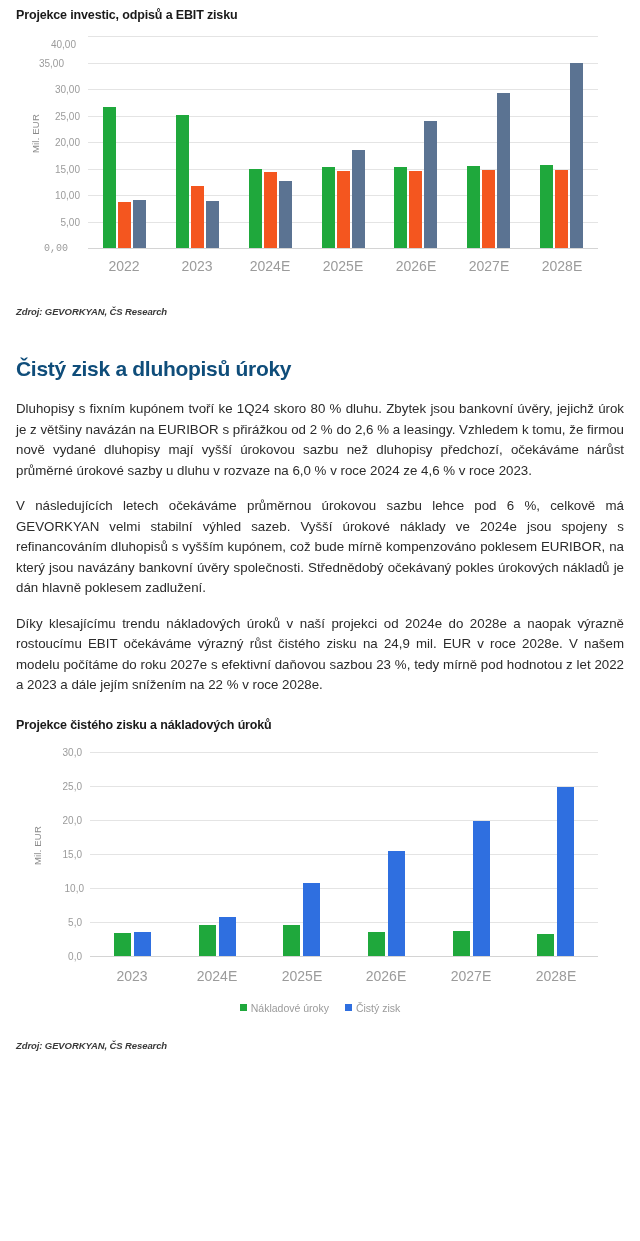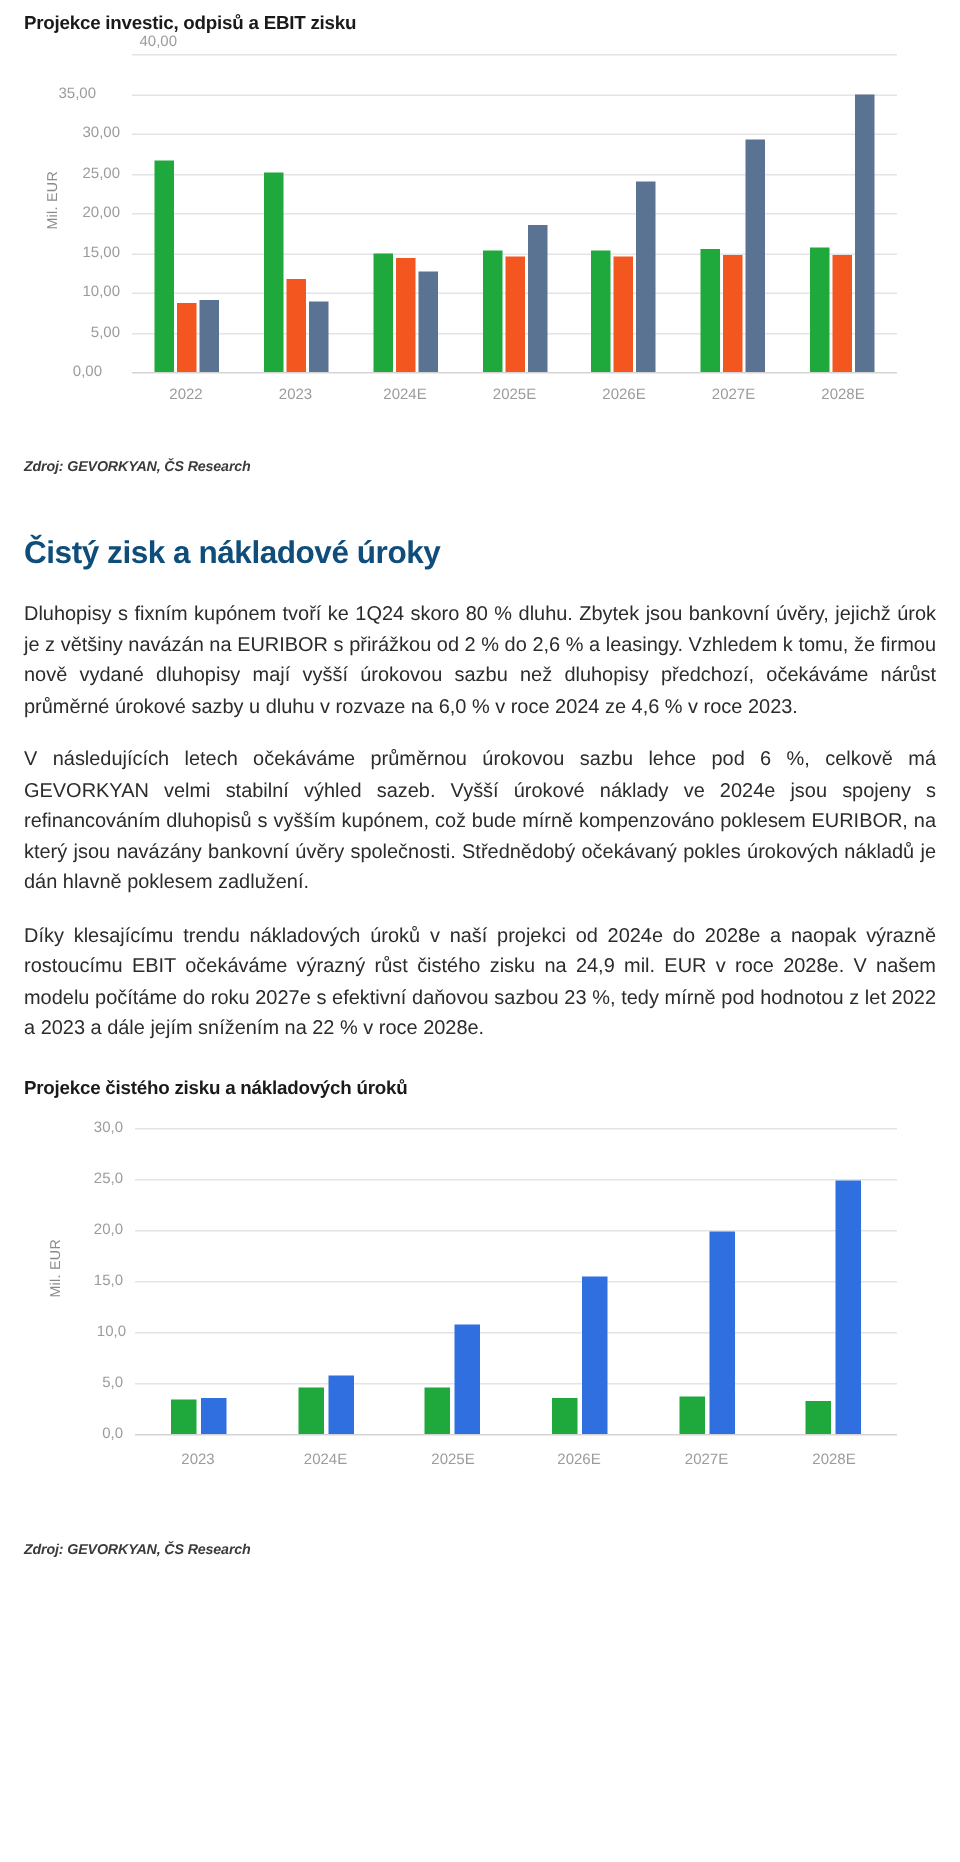--- a/index.html
+++ b/index.html
@@ -63,21 +63,21 @@
     position: absolute;
     height: 1px;
     background: #d4d4d4;
   }
   .bar {
     position: absolute;
     bottom: 0;
   }
   .xtick {
     position: absolute;
-    font-size: 10px;
+    font-size: 14px;
     color: #9b9b9b;
     text-align: center;
     white-space: nowrap;
     transform: translateX(-50%);
   }
   .legend {
     display: flex;
     justify-content: center;
     align-items: center;
     gap: 16px;
@@ -117,37 +117,37 @@
 </head>
 <body>
 
 <div class="page">
 
   <div class="chart-block">
     <div class="chart-title">Projekce investic, odpisů a EBIT zisku</div>
     <div class="chart-area" id="chart1-area" style="height:270px;">
         <div class="ylabel" style="left: 30px; top: 92px;">Mil. EUR</div>
         <div class="axisline" style="left: 88px; width: 510px; top: 226px;"></div>
-        <div class="ytick" style="width: 68px; left: 0px; top: 226px;">0,00</div>
+        <div class="ytick" style="width: 68px; left: 0px; top: 226px; font-family: Liberation Mono, monospace;">0,00</div>
         <div class="gridline" style="left: 88px; width: 510px; top: 200px;"></div>
         <div class="ytick" style="width: 80px; left: 0px; top: 200px;">5,00</div>
         <div class="gridline" style="left: 88px; width: 510px; top: 173px;"></div>
         <div class="ytick" style="width: 80px; left: 0px; top: 173px;">10,00</div>
         <div class="gridline" style="left: 88px; width: 510px; top: 147px;"></div>
         <div class="ytick" style="width: 80px; left: 0px; top: 147px;">15,00</div>
         <div class="gridline" style="left: 88px; width: 510px; top: 120px;"></div>
         <div class="ytick" style="width: 80px; left: 0px; top: 120px;">20,00</div>
         <div class="gridline" style="left: 88px; width: 510px; top: 94px;"></div>
         <div class="ytick" style="width: 80px; left: 0px; top: 94px;">25,00</div>
         <div class="gridline" style="left: 88px; width: 510px; top: 67px;"></div>
         <div class="ytick" style="width: 80px; left: 0px; top: 67px;">30,00</div>
         <div class="gridline" style="left: 88px; width: 510px; top: 41px;"></div>
         <div class="ytick" style="width: 64px; left: 0px; top: 41px;">35,00</div>
         <div class="gridline" style="left: 88px; width: 510px; top: 14px;"></div>
-        <div class="ytick" style="width: 76px; left: 0px; top: 6px; margin-left: 42px;">40,00</div>
+        <div class="ytick" style="width: 76px; left: 0px; top: 22px;">40,00</div>
         <div class="bar" style="left: 103px; width: 13px; height: 141px; bottom: 44px; background: rgb(31, 168, 60);"></div>
         <div class="bar" style="left: 118px; width: 13px; height: 46px; bottom: 44px; background: rgb(244, 86, 31);"></div>
         <div class="bar" style="left: 133px; width: 13px; height: 48px; bottom: 44px; background: rgb(91, 115, 146);"></div>
         <div class="xtick" style="left: 124px; top: 236px;">2022</div>
         <div class="bar" style="left: 176px; width: 13px; height: 133px; bottom: 44px; background: rgb(31, 168, 60);"></div>
         <div class="bar" style="left: 191px; width: 13px; height: 62px; bottom: 44px; background: rgb(244, 86, 31);"></div>
         <div class="bar" style="left: 206px; width: 13px; height: 47px; bottom: 44px; background: rgb(91, 115, 146);"></div>
         <div class="xtick" style="left: 197px; top: 236px;">2023</div>
         <div class="bar" style="left: 249px; width: 13px; height: 79px; bottom: 44px; background: rgb(31, 168, 60);"></div>
         <div class="bar" style="left: 264px; width: 13px; height: 76px; bottom: 44px; background: rgb(244, 86, 31);"></div>
@@ -167,21 +167,21 @@
         <div class="xtick" style="left: 489px; top: 236px;">2027E</div>
         <div class="bar" style="left: 540px; width: 13px; height: 83px; bottom: 44px; background: rgb(31, 168, 60);"></div>
         <div class="bar" style="left: 555px; width: 13px; height: 78px; bottom: 44px; background: rgb(244, 86, 31);"></div>
         <div class="bar" style="left: 570px; width: 13px; height: 185px; bottom: 44px; background: rgb(91, 115, 146);"></div>
         <div class="xtick" style="left: 562px; top: 236px;">2028E</div>
       </div>
     <div class="source" style="padding-top:14px;">Zdroj: GEVORKYAN, ČS Research</div>
   </div>
 
   <div style="height:40px;"></div>
-  <h2 class="section-heading">Čistý zisk a nákladové úroky</h2>
+  <h2 class="section-heading">Čistý zisk a dluhopisů úroky</h2>
 
   <div style="height:18px;"></div>
 
   <p class="para">Dluhopisy s fixním kupónem tvoří ke 1Q24 skoro 80 % dluhu. Zbytek jsou bankovní úvěry, jejichž úrok je z většiny navázán na EURIBOR s přirážkou od 2 % do 2,6 % a leasingy. Vzhledem k tomu, že firmou nově vydané dluhopisy mají vyšší úrokovou sazbu než dluhopisy předchozí, očekáváme nárůst průměrné úrokové sazby u dluhu v rozvaze na 6,0 % v roce 2024 ze 4,6 % v roce 2023.</p>
   <p class="para">V následujících letech očekáváme průměrnou úrokovou sazbu lehce pod 6 %, celkově má GEVORKYAN velmi stabilní výhled sazeb. Vyšší úrokové náklady ve 2024e jsou spojeny s refinancováním dluhopisů s vyšším kupónem, což bude mírně kompenzováno poklesem EURIBOR, na který jsou navázány bankovní úvěry společnosti. Střednědobý očekávaný pokles úrokových nákladů je dán hlavně poklesem zadlužení.</p>
   <p class="para">Díky klesajícímu trendu nákladových úroků v naší projekci od 2024e do 2028e a naopak výrazně rostoucímu EBIT očekáváme výrazný růst čistého zisku na 24,9 mil. EUR v roce 2028e. V našem modelu počítáme do roku 2027e s efektivní daňovou sazbou 23 %, tedy mírně pod hodnotou z let 2022 a 2023 a dále jejím snížením na 22 % v roce 2028e.</p>
 
   <div style="height:22px;"></div>
 
   <div class="chart-block">
@@ -214,16 +214,26 @@
         <div class="bar" style="left: 368px; width: 17px; height: 24px; bottom: 46px; background: rgb(31, 168, 60);"></div>
         <div class="bar" style="left: 388px; width: 17px; height: 105px; bottom: 46px; background: rgb(47, 111, 224);"></div>
         <div class="xtick" style="left: 386px; top: 236px;">2026E</div>
         <div class="bar" style="left: 453px; width: 17px; height: 25px; bottom: 46px; background: rgb(31, 168, 60);"></div>
         <div class="bar" style="left: 473px; width: 17px; height: 135px; bottom: 46px; background: rgb(47, 111, 224);"></div>
         <div class="xtick" style="left: 471px; top: 236px;">2027E</div>
         <div class="bar" style="left: 537px; width: 17px; height: 22px; bottom: 46px; background: rgb(31, 168, 60);"></div>
         <div class="bar" style="left: 557px; width: 17px; height: 169px; bottom: 46px; background: rgb(47, 111, 224);"></div>
         <div class="xtick" style="left: 556px; top: 236px;">2028E</div>
       </div>
+    <div class="legend" id="chart2-legend">
+        <div class="legend-item">
+          <span class="legend-swatch" style="background: rgb(31, 168, 60);"></span>
+          <span>Nákladové úroky</span>
+        </div>
+        <div class="legend-item">
+          <span class="legend-swatch" style="background: rgb(47, 111, 224);"></span>
+          <span>Čistý zisk</span>
+        </div>
+      </div>
     <div class="source" style="padding-top:26px;">Zdroj: GEVORKYAN, ČS Research</div>
   </div>
 
 </div>
 
 </body></html>

